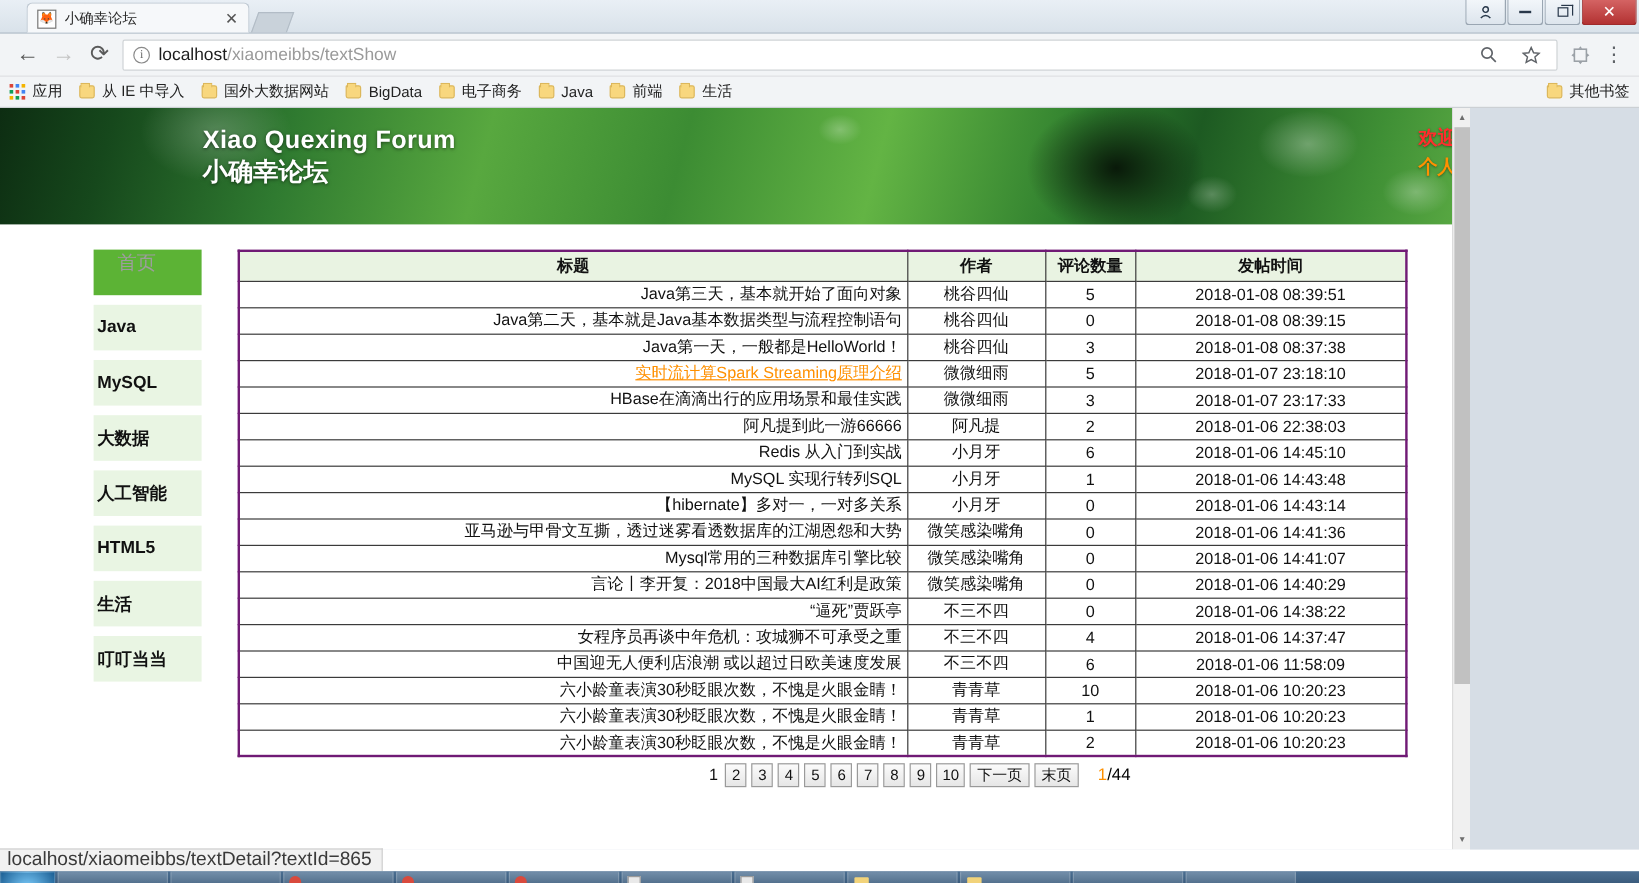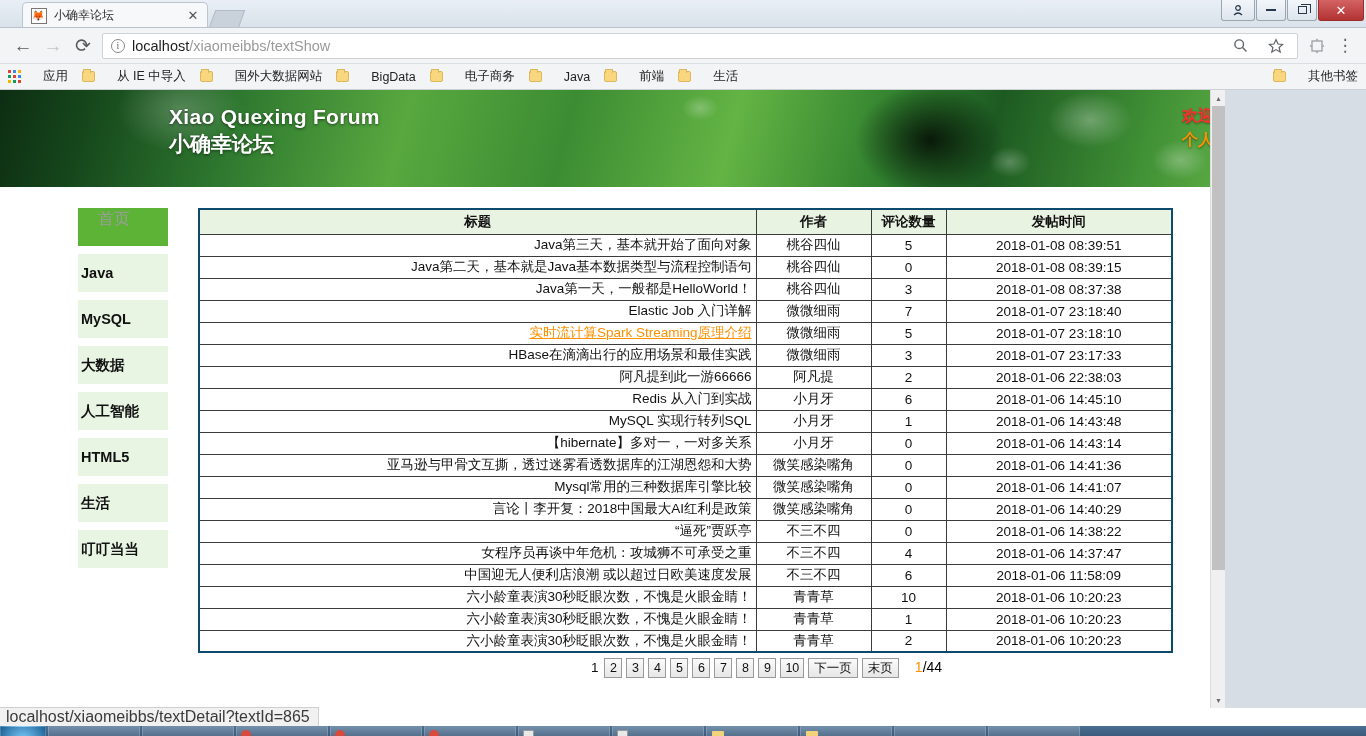--- a/index.html
+++ b/index.html
@@ -97,21 +97,21 @@
   .url b { color: #1d1d1d; font-weight: normal; }
   .omni-icons { display: flex; align-items: center; gap: 10px; margin-left: auto; }
   .tool-right { display: flex; align-items: center; gap: 2px; }
   .ticon { width: 26px; height: 26px; display:flex; align-items:center; justify-content:center; color:#5f6368; }
 
   
   .bookmarks {
     height: 26px; background: #f2f4f6; display: flex; align-items: center;
     padding: 0 8px; border-bottom: 1px solid #ccd0d4; font-size: 12.5px; color: #222;
   }
-  .bm { display: flex; align-items: center; margin-right: 14px; white-space: nowrap; gap: 16px; }
+  .bm { display: flex; align-items: center; margin-right: 14px; white-space: nowrap; }
   .bm-folder {
     width: 13px; height: 11px; background: #f8d77e; border: 1px solid #dcb75b;
     border-radius: 1px 2px 2px 2px; margin-right: 6px; position: relative;
   }
   .bm-folder:after {
     content:''; position:absolute; left:0; top:-3px; width:6px; height:3px;
     background:#f8d77e; border:1px solid #dcb75b; border-bottom:none; border-radius:1px 1px 0 0;
   }
   .apps-grid { display: grid; grid-template-columns: repeat(3,3px); grid-gap: 2px; margin-right: 6px; }
   .apps-grid i { width: 3px; height: 3px; display: block; }
@@ -156,21 +156,21 @@
   .side-item {
     width: 90px; height: 38px; background: #e9f5e3; margin-bottom: 8px;
     display: flex; align-items: center; padding-left: 3px;
     font-size: 14.5px; font-weight: bold; color: #111;
   }
   .side-item.active { background: #5cb335; color: #9d9d9d; font-weight: normal; font-size: 16px; align-items: flex-start; padding-top: 1px; padding-left: 20px; }
 
   .main { flex: 1; padding-left: 28px; padding-right: 20px; }
   table.posts {
     width: 975px; border-collapse: collapse;
-    border: 2px solid #0c4a6e; table-layout: fixed;
+    border: 2px solid #701a75; table-layout: fixed;
   }
   table.posts th, table.posts td {
     border: 1px solid #3b3b3b; height: 22px; font-size: 13.5px; color: #111;
     padding: 0 4px;
   }
   table.posts th { background: #e9f3e2; font-weight: bold; text-align: center; height: 25px; }
   table.posts td.title { text-align: right; }
   table.posts td.author, table.posts td.count, table.posts td.time { text-align: center; }
   .c-title { width: 557px; }
   .c-author { width: 115px; }
@@ -413,26 +413,20 @@
                   <td class="count">0</td>
                   <td class="time">2018-01-08 08:39:15</td>
                 </tr>
                 <tr>
                   <td class="title"><span class="lnk">Java第一天，一般都是HelloWorld！</span></td>
                   <td class="author">桃谷四仙</td>
                   <td class="count">3</td>
                   <td class="time">2018-01-08 08:37:38</td>
                 </tr>
                 <tr>
-                  <td class="title"><span class="lnk">Elastic Job 入门详解</span></td>
-                  <td class="author">微微细雨</td>
-                  <td class="count">7</td>
-                  <td class="time">2018-01-07 23:18:40</td>
-                </tr>
-                <tr>
                   <td class="title"><span class="lnk hover">实时流计算Spark Streaming原理介绍</span></td>
                   <td class="author">微微细雨</td>
                   <td class="count">5</td>
                   <td class="time">2018-01-07 23:18:10</td>
                 </tr>
                 <tr>
                   <td class="title"><span class="lnk">HBase在滴滴出行的应用场景和最佳实践</span></td>
                   <td class="author">微微细雨</td>
                   <td class="count">3</td>
                   <td class="time">2018-01-07 23:17:33</td>

